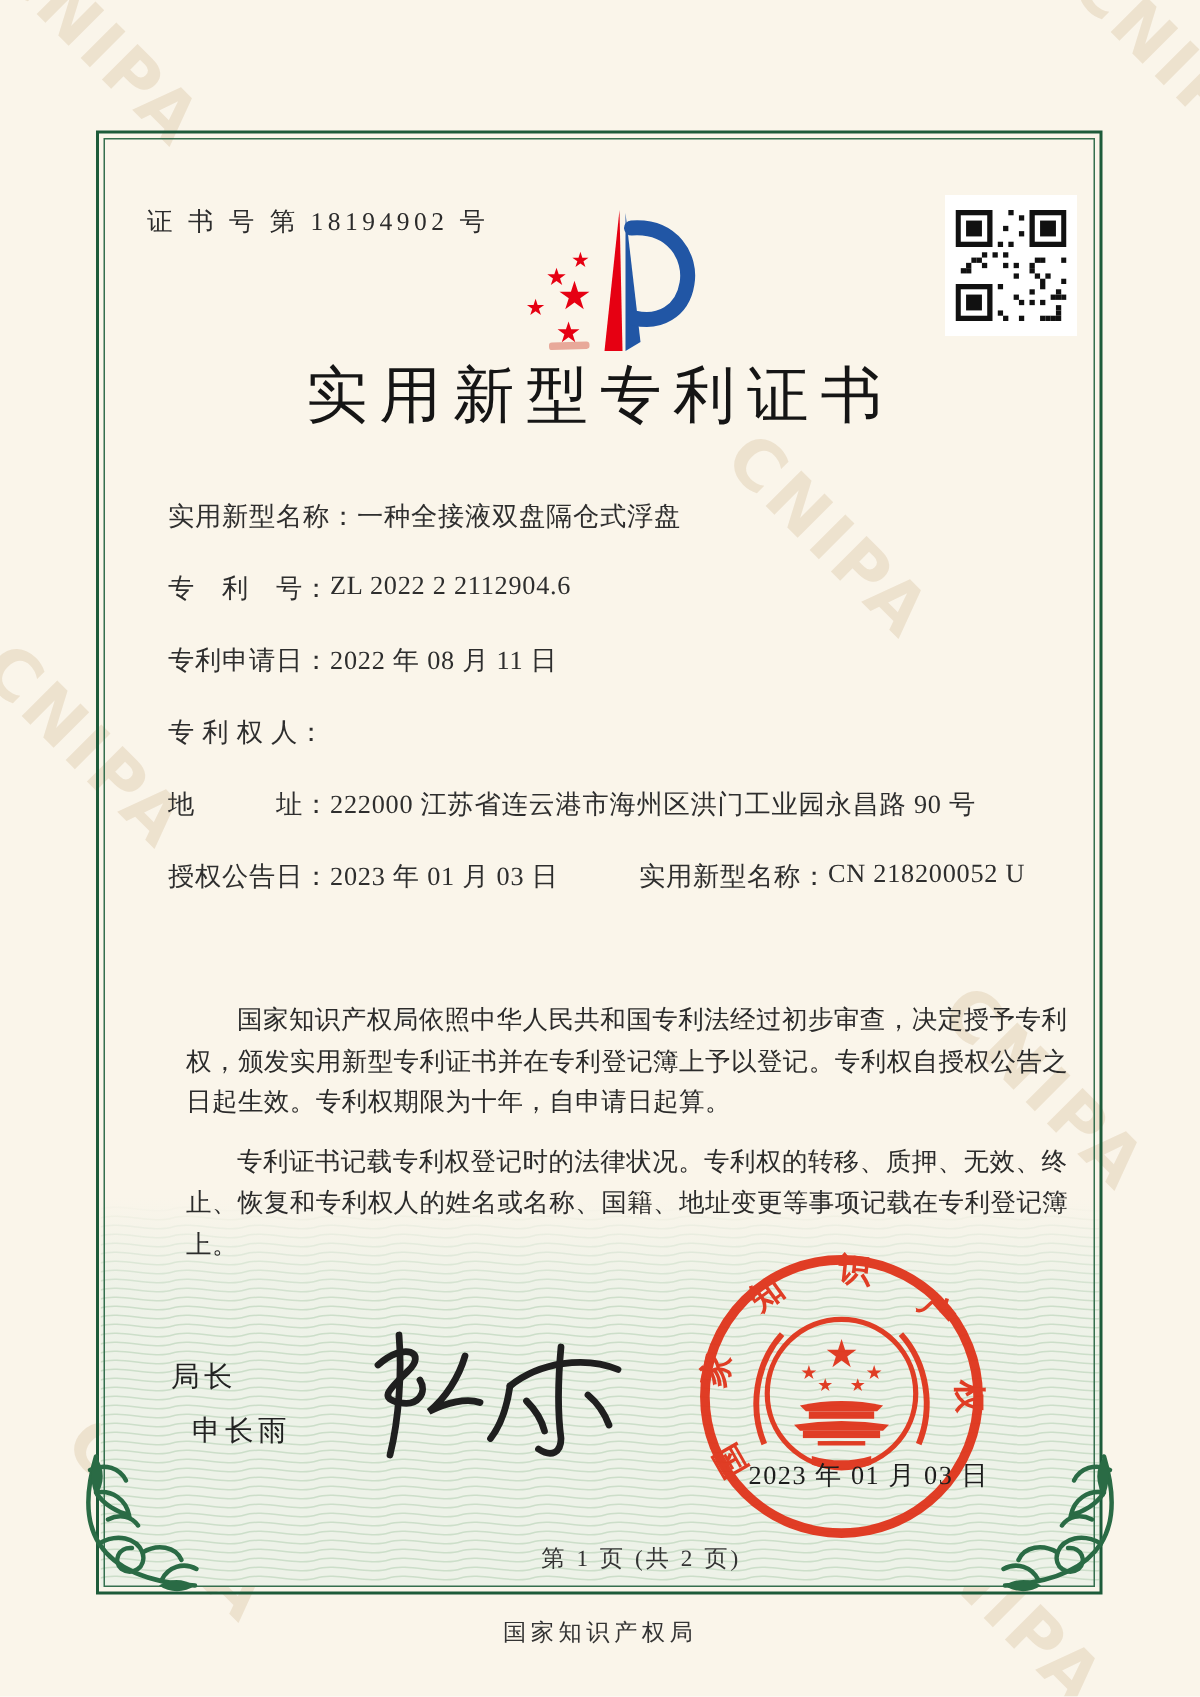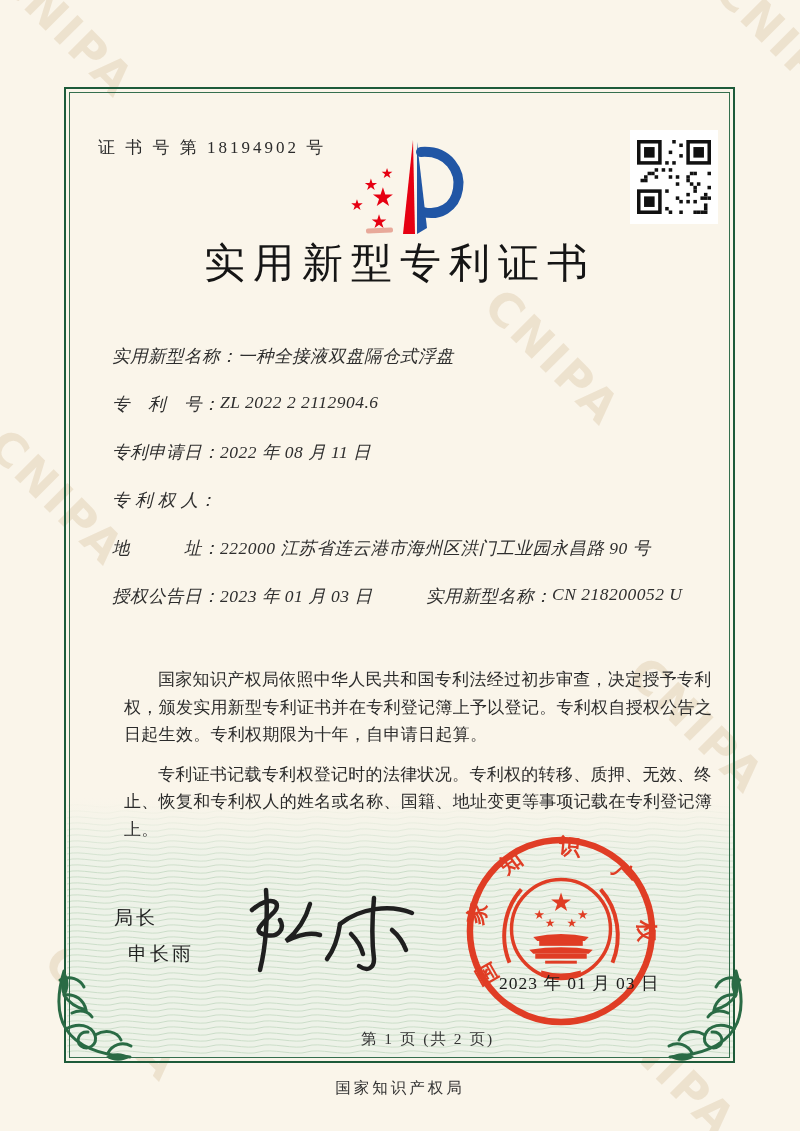--- a/index.html
+++ b/index.html
@@ -30,21 +30,21 @@
   .logo{position:absolute;left:341px;top:134px;width:128px;height:104px;}
 
   .qr-patch{position:absolute;left:630px;top:130px;width:88px;height:94px;background:#ffffff;
       display:flex;align-items:center;justify-content:center;}
 
   .title{position:absolute;left:0;top:236px;width:800px;text-align:center;
       font-size:41px;font-weight:normal;letter-spacing:8px;color:#151515;}
   .red-dash{position:absolute;left:366px;top:228px;width:27px;height:5px;
       background:rgba(205,55,35,0.40);border-radius:2px;transform:rotate(-2deg);}
 
-  .fields{position:absolute;left:112px;top:344px;width:620px;font-style:italic;}
+  .fields{position:absolute;left:112px;top:332px;width:620px;}
   .field-row{height:48px;display:flex;align-items:flex-start;font-size:17.5px;color:#2e2e2e;}
   .field-row .lbl{white-space:pre;letter-spacing:0.5px;}
   .field-row .val{letter-spacing:0.5px;}
   .field-row .val.fixed{width:206px;}
 
   .paras{position:absolute;left:112px;top:654px;width:614px;font-size:17px;
       line-height:27.5px;color:#2b2b2b;letter-spacing:0.3px;}
   .paras p{margin:12px;text-indent:2em;}
 
   .barcode{position:absolute;left:114px;top:844px;height:22px;display:flex;align-items:stretch;}

